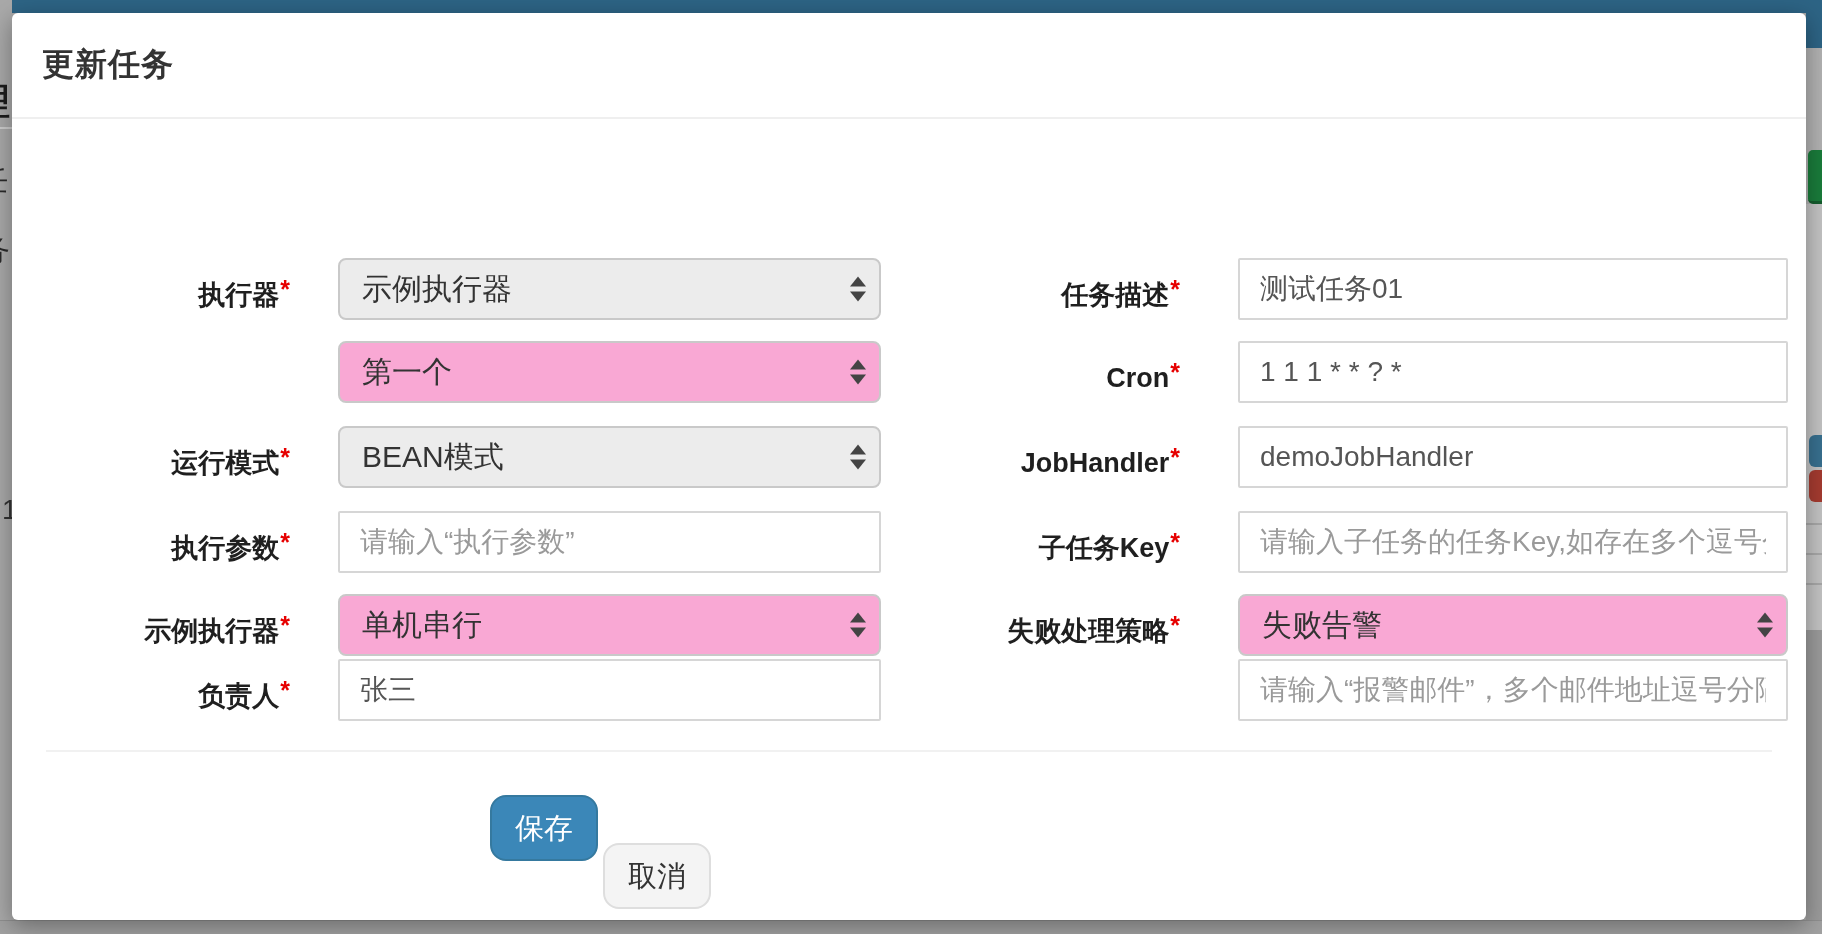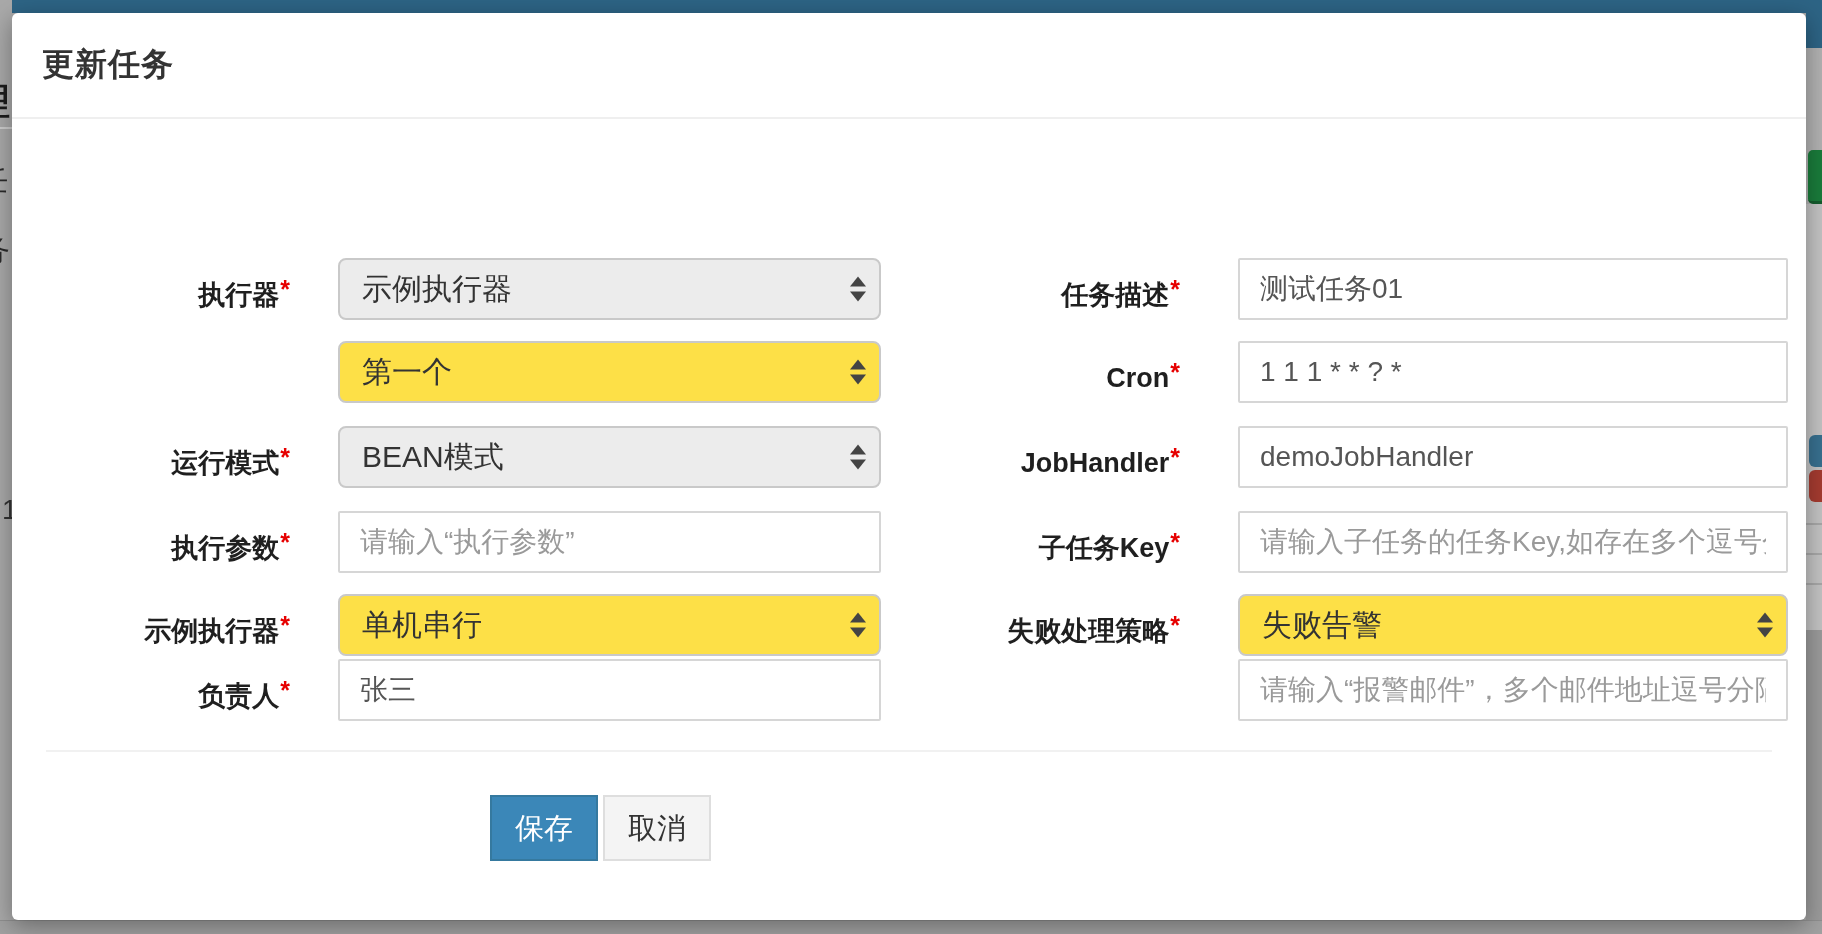--- a/index.html
+++ b/index.html
@@ -47,21 +47,21 @@
   .labL{left:28px;width:250px;text-align:right;}
   .ctlL{left:326px;width:543px;}
   .labR{left:880px;width:288px;text-align:right;}
   .ctlR{left:1226px;width:550px;}
   .field-label{
     line-height:62px;font-size:27px;font-weight:700;color:#1f1f1f;
   }
   .req{color:#e60000;font-size:25px;font-weight:700;vertical-align:6px;margin-left:1px;}
 
   .select{
-    position:relative;width:100%;height:62px;background:#fde047;
+    position:relative;width:100%;height:62px;background:#f9a8d4;
     border:2px solid #c9c9c9;border-radius:8px;box-sizing:border-box;
     display:flex;align-items:center;cursor:default;
   }
   .select.disabled{background:#ececec;}
   .select-text{margin-left:22px;font-size:30px;color:#333;}
   .select-arrows{
     position:absolute;right:13px;top:50%;transform:translateY(-50%);
     display:flex;flex-direction:column;align-items:center;
   }
   .tri-up{width:0;height:0;border-left:8px solid transparent;border-right:8px solid transparent;border-bottom:10px solid #444;margin-bottom:5px;}
@@ -70,25 +70,25 @@
   .text-input{
     width:100%;height:62px;box-sizing:border-box;
     border:2px solid #d6d6d6;border-radius:2px;background:#fff;
     padding:0 20px;font-size:28px;color:#555;outline:none;
     font-family:"Liberation Sans","DejaVu Sans",sans-serif;
   }
   .text-input::placeholder{color:#9a9a9a;opacity:1;}
 
   .btn{
     position:absolute;top:43px;height:66px;box-sizing:border-box;
-    font-size:29px;text-align:center;line-height:62px;border-radius:0;
+    font-size:29px;text-align:center;line-height:62px;border-radius:16px;
     cursor:pointer;user-select:none;
   }
   .btn-save{left:444px;width:108px;background:#3b87b8;border:2px solid #35799f;color:#fff;}
-  .btn-cancel{left:557px;width:108px;background:#f4f4f4;border:2px solid #dedede;color:#333;}
+  .btn-cancel{left:557px;width:108px;background:#f4f4f4;border:2px solid #dedede;color:#333;margin-top:48px;}
 </style>
 </head>
 <body>
 
 <div class="topbar" style="background: rgb(45, 100, 133);"></div>
 
 <div class="edge-strip edge-left" style="background: rgb(169, 169, 169);">
   <div class="frag" style="left:-26px;top:78px;font-size:36px;font-weight:700;color:#1c1c1c;">理</div>
   <div class="frag-line" style="top:127px"></div>
   <div class="frag" style="left:-22px;top:160px;font-size:30px;color:#2a2a2a;">任</div>

